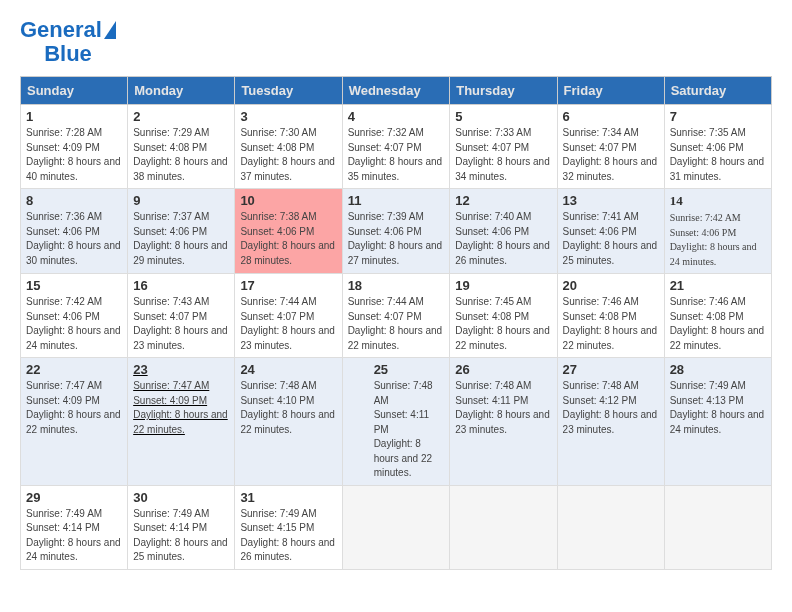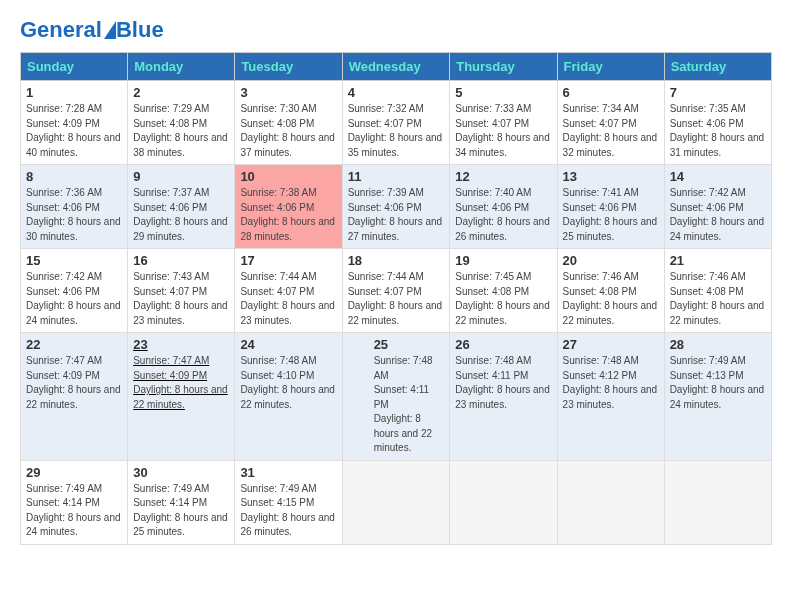--- a/index.html
+++ b/index.html
@@ -15,22 +15,22 @@
       padding: 18px 20px 10px 20px;
     }
     .header {
       display: flex;
       justify-content: space-between;
       align-items: flex-start;
       margin-bottom: 10px;
     }
     .logo {
       display: flex;
-      flex-direction: row;
-      align-items: flex-start;
+      flex-direction: column;
+      align-items: center;
     }
     .logo-text {
       font-size: 22px;
       font-weight: bold;
       color: #333;
       line-height: 1.1;
     }
     .logo-text span.blue { color: #1a6bbf; }
     .logo-triangle {
       width: 0;
@@ -58,21 +58,21 @@
       color: #333;
       margin-top: 2px;
     }
     .calendar {
       width: 100%;
       border-collapse: collapse;
       font-size: 10.5px;
     }
     .calendar th {
       background: #2a6db5;
-      color: #5eead4;
+      color: #e5e5e5;
       font-size: 13px;
       font-weight: bold;
       padding: 6px 6px;
       text-align: left;
       border: 1px solid #ccc;
     }
     .calendar td {
       vertical-align: top;
       padding: 4px 5px;
       border: 1px solid #ddd;
@@ -189,21 +189,21 @@
         <span class="day-info">Sunrise: 7:39 AM<br>Sunset: 4:06 PM<br>Daylight: 8 hours and 27 minutes.</span>
       </td>
           <td style="background: rgb(232, 238, 247);">
         <span class="day-num">12</span>
         <span class="day-info">Sunrise: 7:40 AM<br>Sunset: 4:06 PM<br>Daylight: 8 hours and 26 minutes.</span>
       </td>
           <td style="background: rgb(232, 238, 247);">
         <span class="day-num">13</span>
         <span class="day-info">Sunrise: 7:41 AM<br>Sunset: 4:06 PM<br>Daylight: 8 hours and 25 minutes.</span>
       </td>
-          <td style="background: rgb(232, 238, 247);">
+          <td style="background: rgb(232, 238, 247); font-family: Liberation Serif, serif;">
         <span class="day-num">14</span>
         <span class="day-info">Sunrise: 7:42 AM<br>Sunset: 4:06 PM<br>Daylight: 8 hours and 24 minutes.</span>
       </td>
         </tr>
         <tr>
           <td>
         <span class="day-num">15</span>
         <span class="day-info">Sunrise: 7:42 AM<br>Sunset: 4:06 PM<br>Daylight: 8 hours and 24 minutes.</span>
       </td>
           <td>

